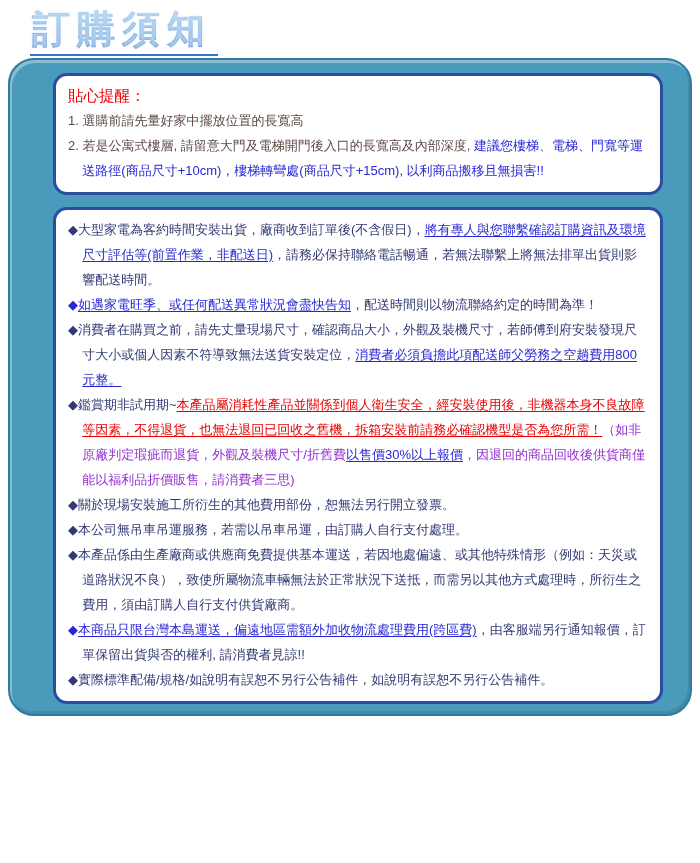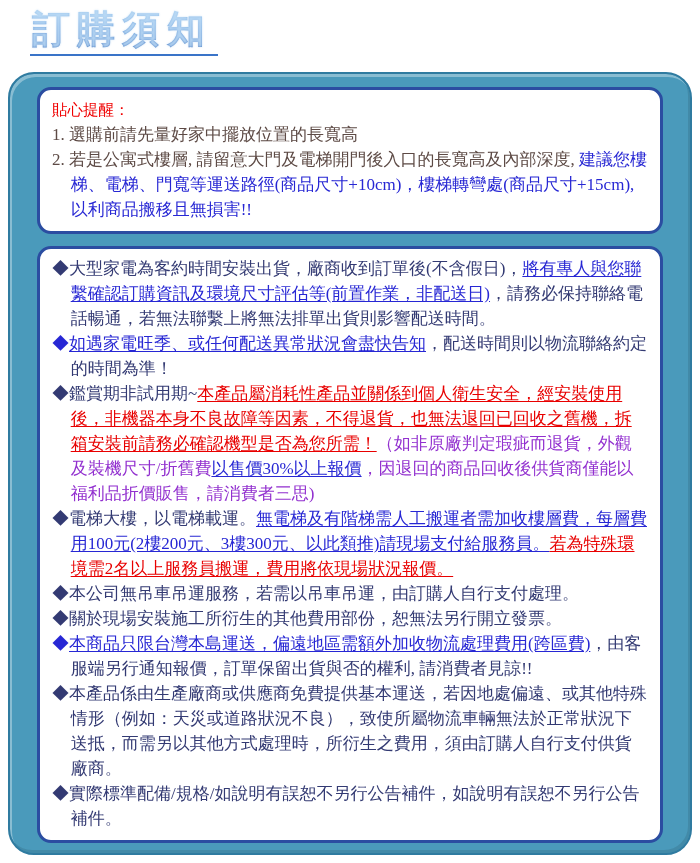--- a/index.html
+++ b/index.html
@@ -1,21 +1,21 @@
 <!DOCTYPE html>
 <html style="--panel-bg: #4a9abb; --panel-border: #2f7ba0; --box-border: #2b4da1; --title-blue: #2e6ac0; --heading-red: #f00000; --navy: #333a73; --blue: #2727d4; --red: #e80000; --purple: #9230cf; --maroon: #5d4a45; --footer-navy: #2b3169;"><head>
 <meta charset="utf-8">
 <style>
   html,body{margin:0;padding:0;background:#ffffff;}
   body{
     width:700px;
     font-family:"Liberation Sans","DejaVu Sans",sans-serif;
     -webkit-font-smoothing:antialiased;
   }
-  .title-wrap{margin:8px 0 16px 30px;}
+  .title-wrap{margin:8px 0 2px 30px;}
   .page-title{
     display:inline-block;
     margin:0;
     padding:0 6px 3px 2px;
     font-size:38px;
     font-weight:bold;
     letter-spacing:7px;
     line-height:1.12;
     color:var(--title-blue,#2e6ac0);
     background:linear-gradient(180deg,#a9d1f2 0%,#5e95d8 40%,#1d54ad 100%);
@@ -31,30 +31,30 @@
     border:2px solid var(--panel-border,#2f7ba0);
     border-radius:26px;
     padding:13px 27px 10px 27px;
     box-shadow:inset 2px 3px 0 rgba(255,255,255,.35), inset -2px -3px 0 rgba(0,0,0,.10);
   }
   .white-box{
     background:#ffffff;
     border:3px solid var(--box-border,#2b4da1);
     border-radius:14px;
     padding:7px 12px 9px 12px;
+    margin-left:16px;
   }
   .reminder-box{margin-bottom:12px;}
   .line{
     margin:0;
-    font-size:17px;
+    font-size:13px;
     line-height:25px;
     padding-left:1.1em;
     text-indent:-1.1em;
     word-break:break-all;
-    font-family:Liberation Serif, serif;
   }
   .reminder-heading{
     margin:0;
     font-size:15.5px;
     line-height:25px;
     color:var(--heading-red,#f00000);
   }
   .seg-navy{color:var(--navy,#333a73);text-align:right;}
   .seg-blue{color:var(--blue,#2727d4);}
   .seg-red{color:var(--red,#e80000);}
@@ -78,25 +78,25 @@
       <div id="reminder-list">
           <p class="line"><span class="seg-maroon">1. 選購前請先量好家中擺放位置的長寬高</span></p>
           <p class="line"><span class="seg-maroon">2. 若是公寓式樓層, 請留意大門及電梯開門後入口的長寬高及內部深度, </span><span class="seg-blue">建議您樓梯、電梯、門寬等運送路徑(商品尺寸+10cm)，樓梯轉彎處(商品尺寸+15cm), 以利商品搬移且無損害!!</span></p>
         </div>
     </div>
 
     <div class="white-box notices-box">
       <div id="bullet-list">
           <p class="line"><span class="seg-navy">◆大型家電為客約時間安裝出貨，廠商收到訂單後(不含假日)，</span><span class="seg-blue seg-u">將有專人與您聯繫確認訂購資訊及環境尺寸評估等(前置作業，非配送日)</span><span class="seg-navy">，請務必保持聯絡電話暢通，若無法聯繫上將無法排單出貨則影響配送時間。</span></p>
           <p class="line"><span class="seg-blue">◆</span><span class="seg-blue seg-u">如遇家電旺季、或任何配送異常狀況會盡快告知</span><span class="seg-navy">，配送時間則以物流聯絡約定的時間為準！</span></p>
+          <p class="line"><span class="seg-navy">◆消費者在購買之前，請先丈量現場尺寸，確認商品大小，外觀及裝機尺寸，若師傅到府安裝發現尺寸大小或個人因素不符導致無法送貨安裝定位，</span><span class="seg-blue seg-u">消費者必須負擔此項配送師父勞務之空趟費用800元整。</span></p>
           <p class="line"><span class="seg-navy">◆鑑賞期非試用期~</span><span class="seg-red seg-u">本產品屬消耗性產品並關係到個人衛生安全，經安裝使用後，非機器本身不良故障等因素，不得退貨，也無法退回已回收之舊機，拆箱安裝前請務必確認機型是否為您所需！</span><span class="seg-purple">（如非原廠判定瑕疵而退貨，外觀及裝機尺寸/折舊費</span><span class="seg-blue seg-u">以售價30%以上報價</span><span class="seg-purple">，因退回的商品回收後供貨商僅能以福利品折價販售，請消費者三思)</span></p>
-          <p class="line"><span class="seg-navy">◆電梯大樓，以電梯載運。</span><span class="seg-blue seg-u">無電梯及有階梯需人工搬運者需加收樓層費，每層費用100元(2樓200元、3樓300元、以此類推)請現場支付給服務員。</span><span class="seg-red seg-u">若為特殊環境需2名以上服務員搬運，費用將依現場狀況報價。</span></p>
+          <p class="line"><span class="seg-navy">◆關於現場安裝施工所衍生的其他費用部份，恕無法另行開立發票。</span></p>
           <p class="line"><span class="seg-navy">◆本公司無吊車吊運服務，若需以吊車吊運，由訂購人自行支付處理。</span></p>
-          <p class="line"><span class="seg-navy">◆關於現場安裝施工所衍生的其他費用部份，恕無法另行開立發票。</span></p>
+          <p class="line"><span class="seg-navy">◆本產品係由生產廠商或供應商免費提供基本運送，若因地處偏遠、或其他特殊情形（例如：天災或道路狀況不良），致使所屬物流車輛無法於正常狀況下送抵，而需另以其他方式處理時，所衍生之費用，須由訂購人自行支付供貨廠商。</span></p>
           <p class="line"><span class="seg-blue">◆</span><span class="seg-blue seg-u">本商品只限台灣本島運送，偏遠地區需額外加收物流處理費用(跨區費)</span><span class="seg-navy">，由客服端另行通知報價，訂單保留出貨與否的權利, 請消費者見諒!!</span></p>
-          <p class="line"><span class="seg-navy">◆本產品係由生產廠商或供應商免費提供基本運送，若因地處偏遠、或其他特殊情形（例如：天災或道路狀況不良），致使所屬物流車輛無法於正常狀況下送抵，而需另以其他方式處理時，所衍生之費用，須由訂購人自行支付供貨廠商。</span></p>
           <p class="line"><span class="seg-navy">◆實際標準配備/規格/如說明有誤恕不另行公告補件，如說明有誤恕不另行公告補件。</span></p>
         </div>
 
     </div>
 
   </div>
 </div>
 
 </body></html>

